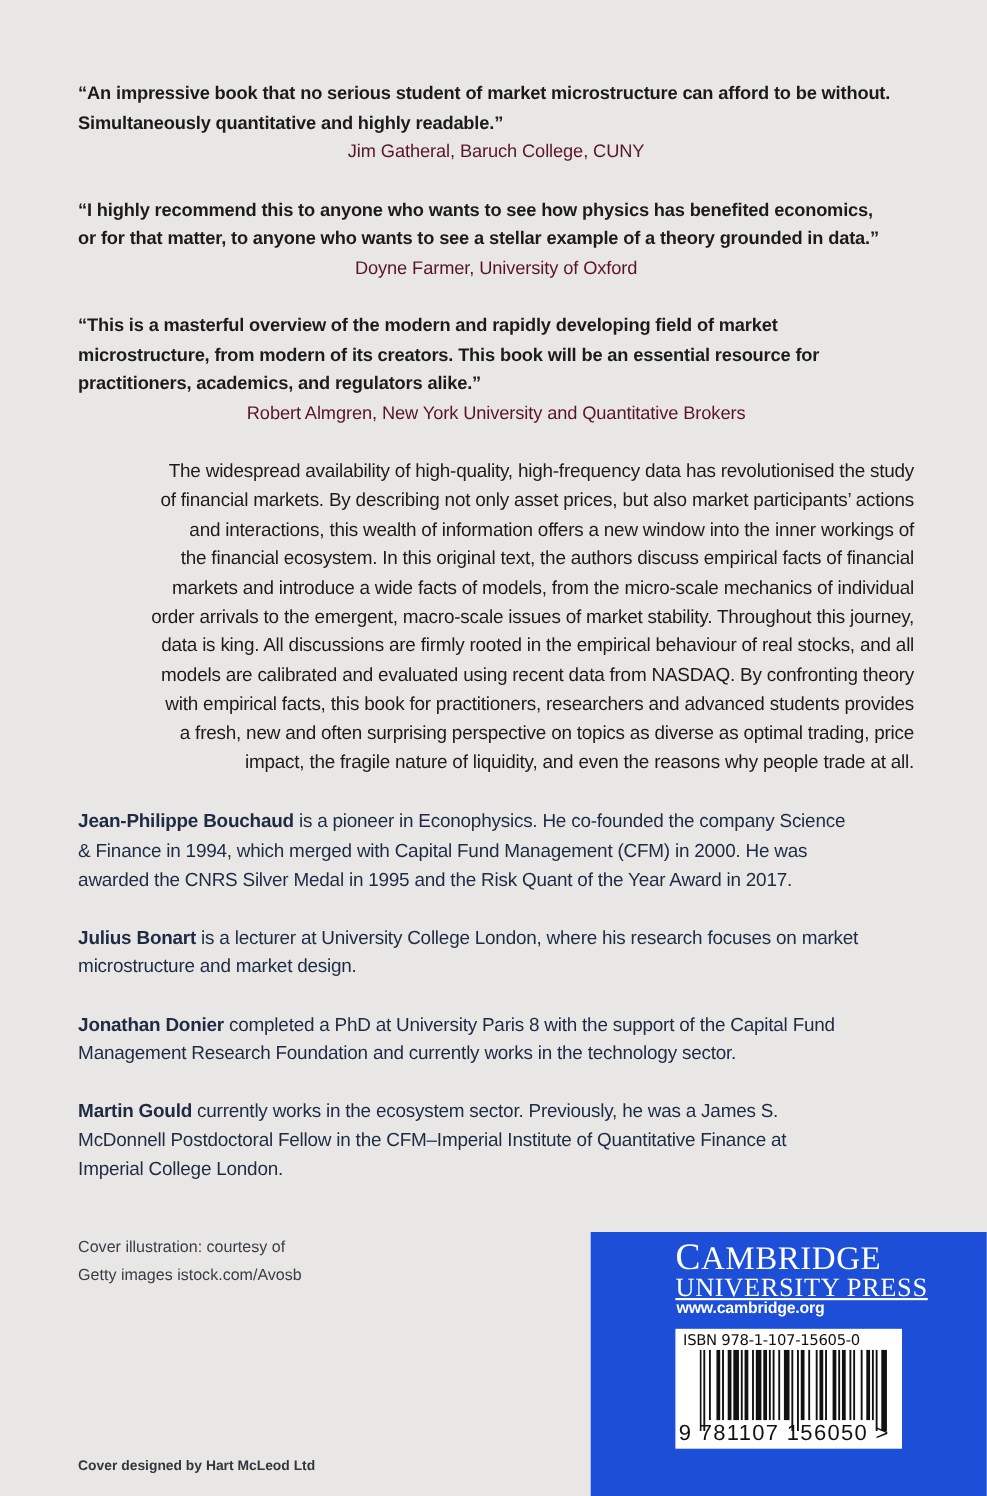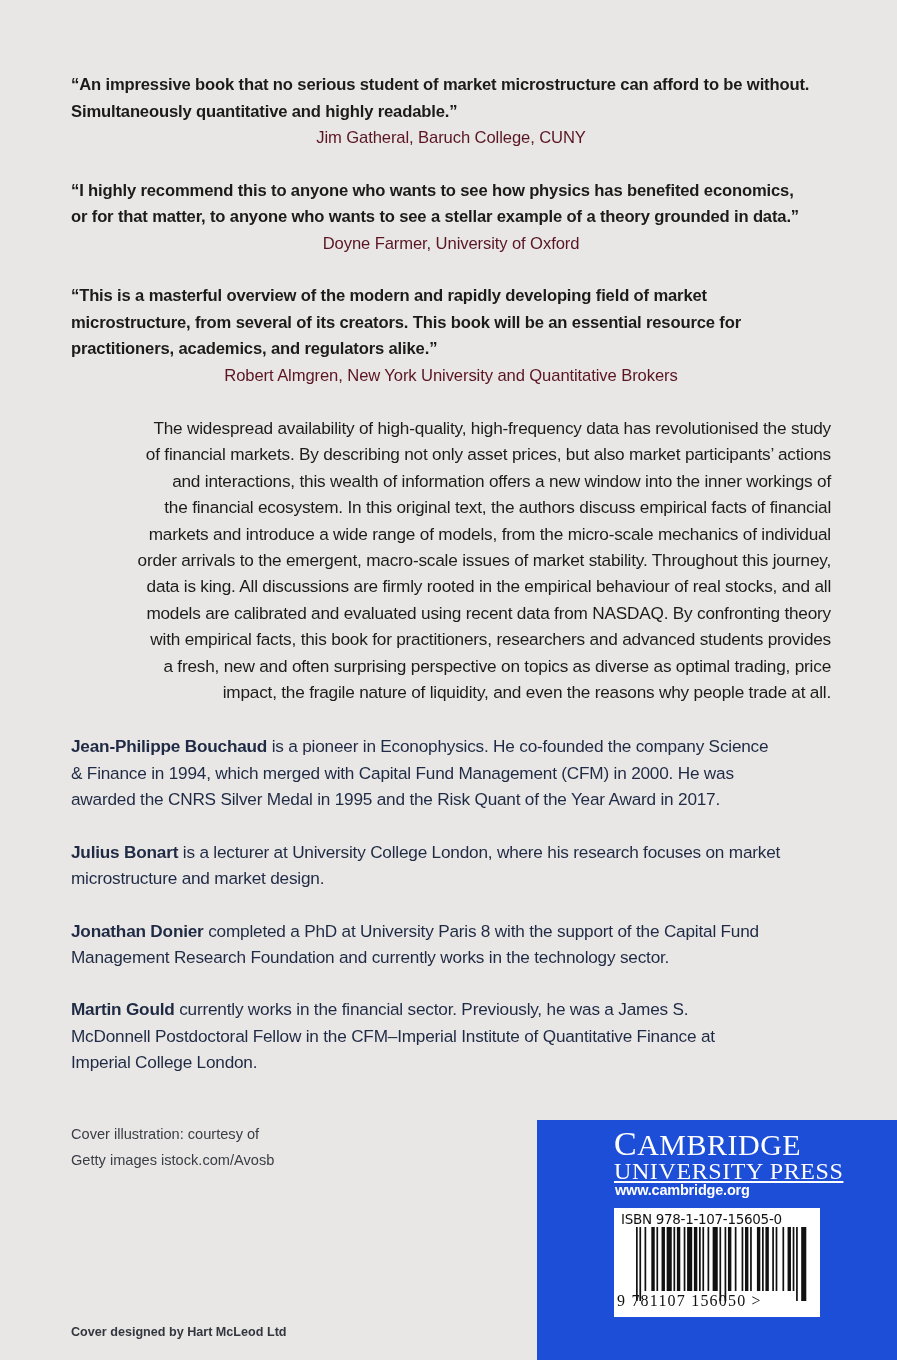--- a/index.html
+++ b/index.html
@@ -20,21 +20,21 @@
   .credit { position: absolute; left: 71px; top: 1121px; font-size: 14.6px; line-height: 26px; color: #3a3d45; }
   .designer { position: absolute; left: 71px; top: 1325px; font-size: 12.6px; font-weight: bold; color: #33363e; }
   .panel { position: absolute; left: 537px; top: 1120px; width: 416px; height: 240px; background: #1d4ed8; }
   .cup-title { position: absolute; left: 77px; top: 8px; font-family: "Liberation Serif", serif; color: #fff; font-size: 30px; letter-spacing: 0.5px; line-height: 32px; }
   .cup-title .big { font-size: 34px; }
   .cup-sub { position: absolute; left: 77px; top: 38px; font-family: "Liberation Serif", serif; color: #fff; font-size: 24px; letter-spacing: 0.6px; text-decoration: underline; }
   .cup-url { position: absolute; left: 78px; top: 62px; color: #fff; font-size: 14.5px; font-weight: bold; letter-spacing: -0.2px; }
   .isbn-box { position: absolute; left: 77px; top: 88px; width: 206px; height: 109px; background: #fff; }
   .isbn-label { position: absolute; left: 7px; top: 3px; font-family: "DejaVu Sans", sans-serif; font-size: 13.5px; color: #111; letter-spacing: -0.3px; }
   .bars { position: absolute; left: 22px; top: 19px; width: 172px; height: 74px; }
-  .isbn-digits { position: absolute; left: 3px; top: 84px; font-family: Liberation Serif, serif; font-size: 16px; color: #111; background: transparent; letter-spacing: 1.2px; white-space: pre; }
+  .isbn-digits { position: absolute; left: 3px; top: 84px; font-family: Liberation Sans, sans-serif; font-size: 20px; color: #111; background: transparent; letter-spacing: 1.2px; white-space: pre; }
 </style>
 </head>
 <body>
 
 <div class="content">
 
   <div class="block">
     <div class="quote">
       <div>“An impressive book that no serious student of market microstructure can afford to be without.</div>
       <div>Simultaneously quantitative and highly readable.”</div>
@@ -46,32 +46,32 @@
     <div class="quote">
       <div>“I highly recommend this to anyone who wants to see how physics has benefited economics,</div>
       <div>or for that matter, to anyone who wants to see a stellar example of a theory grounded in data.”</div>
     </div>
     <div class="attrib">Doyne Farmer, University of Oxford</div>
   </div>
 
   <div class="block">
     <div class="quote">
       <div>“This is a masterful overview of the modern and rapidly developing field of market</div>
-      <div>microstructure, from several of its creators. This book will be an essential resource for</div>
+      <div>microstructure, from modern of its creators. This book will be an essential resource for</div>
       <div>practitioners, academics, and regulators alike.”</div>
     </div>
     <div class="attrib">Robert Almgren, New York University and Quantitative Brokers</div>
   </div>
 
   <div class="blurb blurb-block">
     <div>The widespread availability of high-quality, high-frequency data has revolutionised the study</div>
     <div>of financial markets. By describing not only asset prices, but also market participants’ actions</div>
     <div>and interactions, this wealth of information offers a new window into the inner workings of</div>
     <div>the financial ecosystem. In this original text, the authors discuss empirical facts of financial</div>
-    <div>markets and introduce a wide range of models, from the micro-scale mechanics of individual</div>
+    <div>markets and introduce a wide facts of models, from the micro-scale mechanics of individual</div>
     <div>order arrivals to the emergent, macro-scale issues of market stability. Throughout this journey,</div>
     <div>data is king. All discussions are firmly rooted in the empirical behaviour of real stocks, and all</div>
     <div>models are calibrated and evaluated using recent data from NASDAQ. By confronting theory</div>
     <div>with empirical facts, this book for practitioners, researchers and advanced students provides</div>
     <div>a fresh, new and often surprising perspective on topics as diverse as optimal trading, price</div>
     <div>impact, the fragile nature of liquidity, and even the reasons why people trade at all.</div>
   </div>
 
   <div class="bio bio-block">
     <div><b>Jean-Philippe Bouchaud</b><span> is a pioneer in Econophysics. He co-founded the company Science</span></div>
@@ -83,21 +83,21 @@
     <div><b>Julius Bonart</b><span> is a lecturer at University College London, where his research focuses on market</span></div>
     <div>microstructure and market design.</div>
   </div>
 
   <div class="bio bio-block">
     <div><b>Jonathan Donier</b><span> completed a PhD at University Paris 8 with the support of the Capital Fund</span></div>
     <div>Management Research Foundation and currently works in the technology sector.</div>
   </div>
 
   <div class="bio bio-block">
-    <div><b>Martin Gould</b><span> currently works in the financial sector. Previously, he was a James S.</span></div>
+    <div><b>Martin Gould</b><span> currently works in the ecosystem sector. Previously, he was a James S.</span></div>
     <div>McDonnell Postdoctoral Fellow in the CFM–Imperial Institute of Quantitative Finance at</div>
     <div>Imperial College London.</div>
   </div>
 </div>
 
 <div class="credit">
   <div>Cover illustration: courtesy of</div>
   <div>Getty images istock.com/Avosb</div>
 </div>
 <div class="designer">Cover designed by Hart McLeod Ltd</div>

